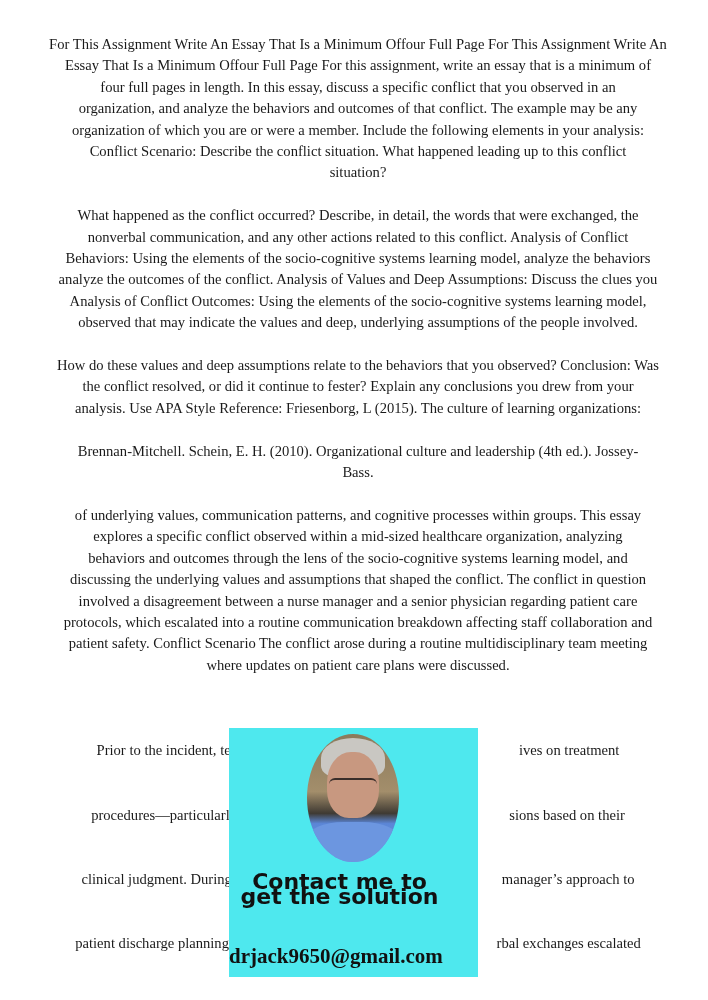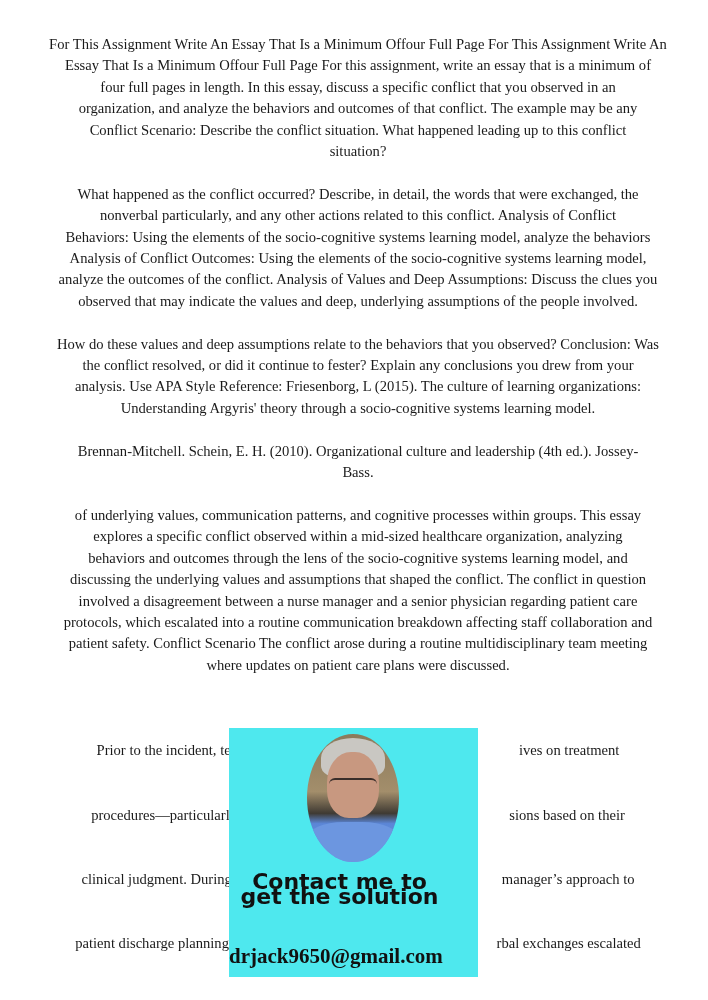--- a/index.html
+++ b/index.html
@@ -39,36 +39,36 @@
 </style>
 </head>
 <body>
 
 <div class="page">
   <p class="para">
     <span class="line">For This Assignment Write An Essay That Is a Minimum Offour Full Page For This Assignment Write An</span>
     <span class="line">Essay That Is a Minimum Offour Full Page For this assignment, write an essay that is a minimum of</span>
     <span class="line">four full pages in length. In this essay, discuss a specific conflict that you observed in an</span>
     <span class="line">organization, and analyze the behaviors and outcomes of that conflict. The example may be any</span>
+    <span class="line">organization of which you are or were a member. Include the following elements in your analysis:</span>
     <span class="line">Conflict Scenario: Describe the conflict situation. What happened leading up to this conflict</span>
     <span class="line">situation?</span>
   </p>
   <p class="para">
     <span class="line">What happened as the conflict occurred? Describe, in detail, the words that were exchanged, the</span>
-    <span class="line">nonverbal particularly, and any other actions related to this conflict. Analysis of Conflict</span>
+    <span class="line">nonverbal communication, and any other actions related to this conflict. Analysis of Conflict</span>
     <span class="line">Behaviors: Using the elements of the socio-cognitive systems learning model, analyze the behaviors</span>
+    <span class="line">analyze the outcomes of the conflict. Analysis of Values and Deep Assumptions: Discuss the clues you</span>
     <span class="line">Analysis of Conflict Outcomes: Using the elements of the socio-cognitive systems learning model,</span>
-    <span class="line">analyze the outcomes of the conflict. Analysis of Values and Deep Assumptions: Discuss the clues you</span>
     <span class="line">observed that may indicate the values and deep, underlying assumptions of the people involved.</span>
   </p>
   <p class="para">
     <span class="line">How do these values and deep assumptions relate to the behaviors that you observed? Conclusion: Was</span>
     <span class="line">the conflict resolved, or did it continue to fester? Explain any conclusions you drew from your</span>
     <span class="line">analysis. Use APA Style Reference: Friesenborg, L (2015). The culture of learning organizations:</span>
-    <span class="line">Understanding Argyris' theory through a socio-cognitive systems learning model.</span>
   </p>
   <p class="para">
     <span class="line">Brennan-Mitchell. Schein, E. H. (2010). Organizational culture and leadership (4th ed.). Jossey-</span>
     <span class="line">Bass.</span>
   </p>
   <p class="para">
     <span class="line">of underlying values, communication patterns, and cognitive processes within groups. This essay</span>
     <span class="line">explores a specific conflict observed within a mid-sized healthcare organization, analyzing</span>
     <span class="line">behaviors and outcomes through the lens of the socio-cognitive systems learning model, and</span>
     <span class="line">discussing the underlying values and assumptions that shaped the conflict. The conflict in question</span>

